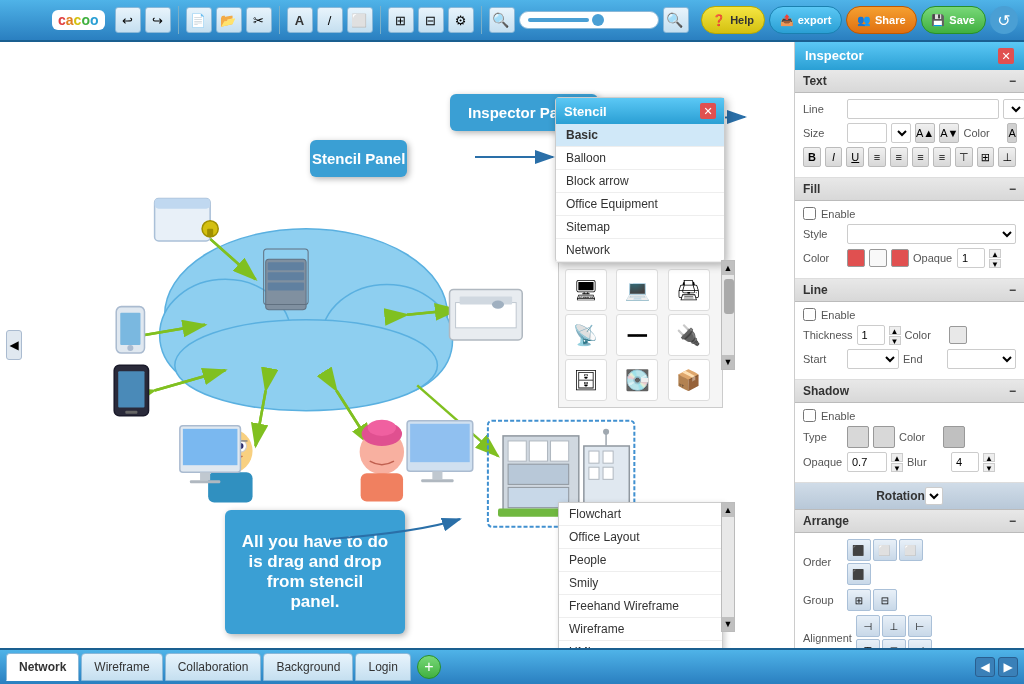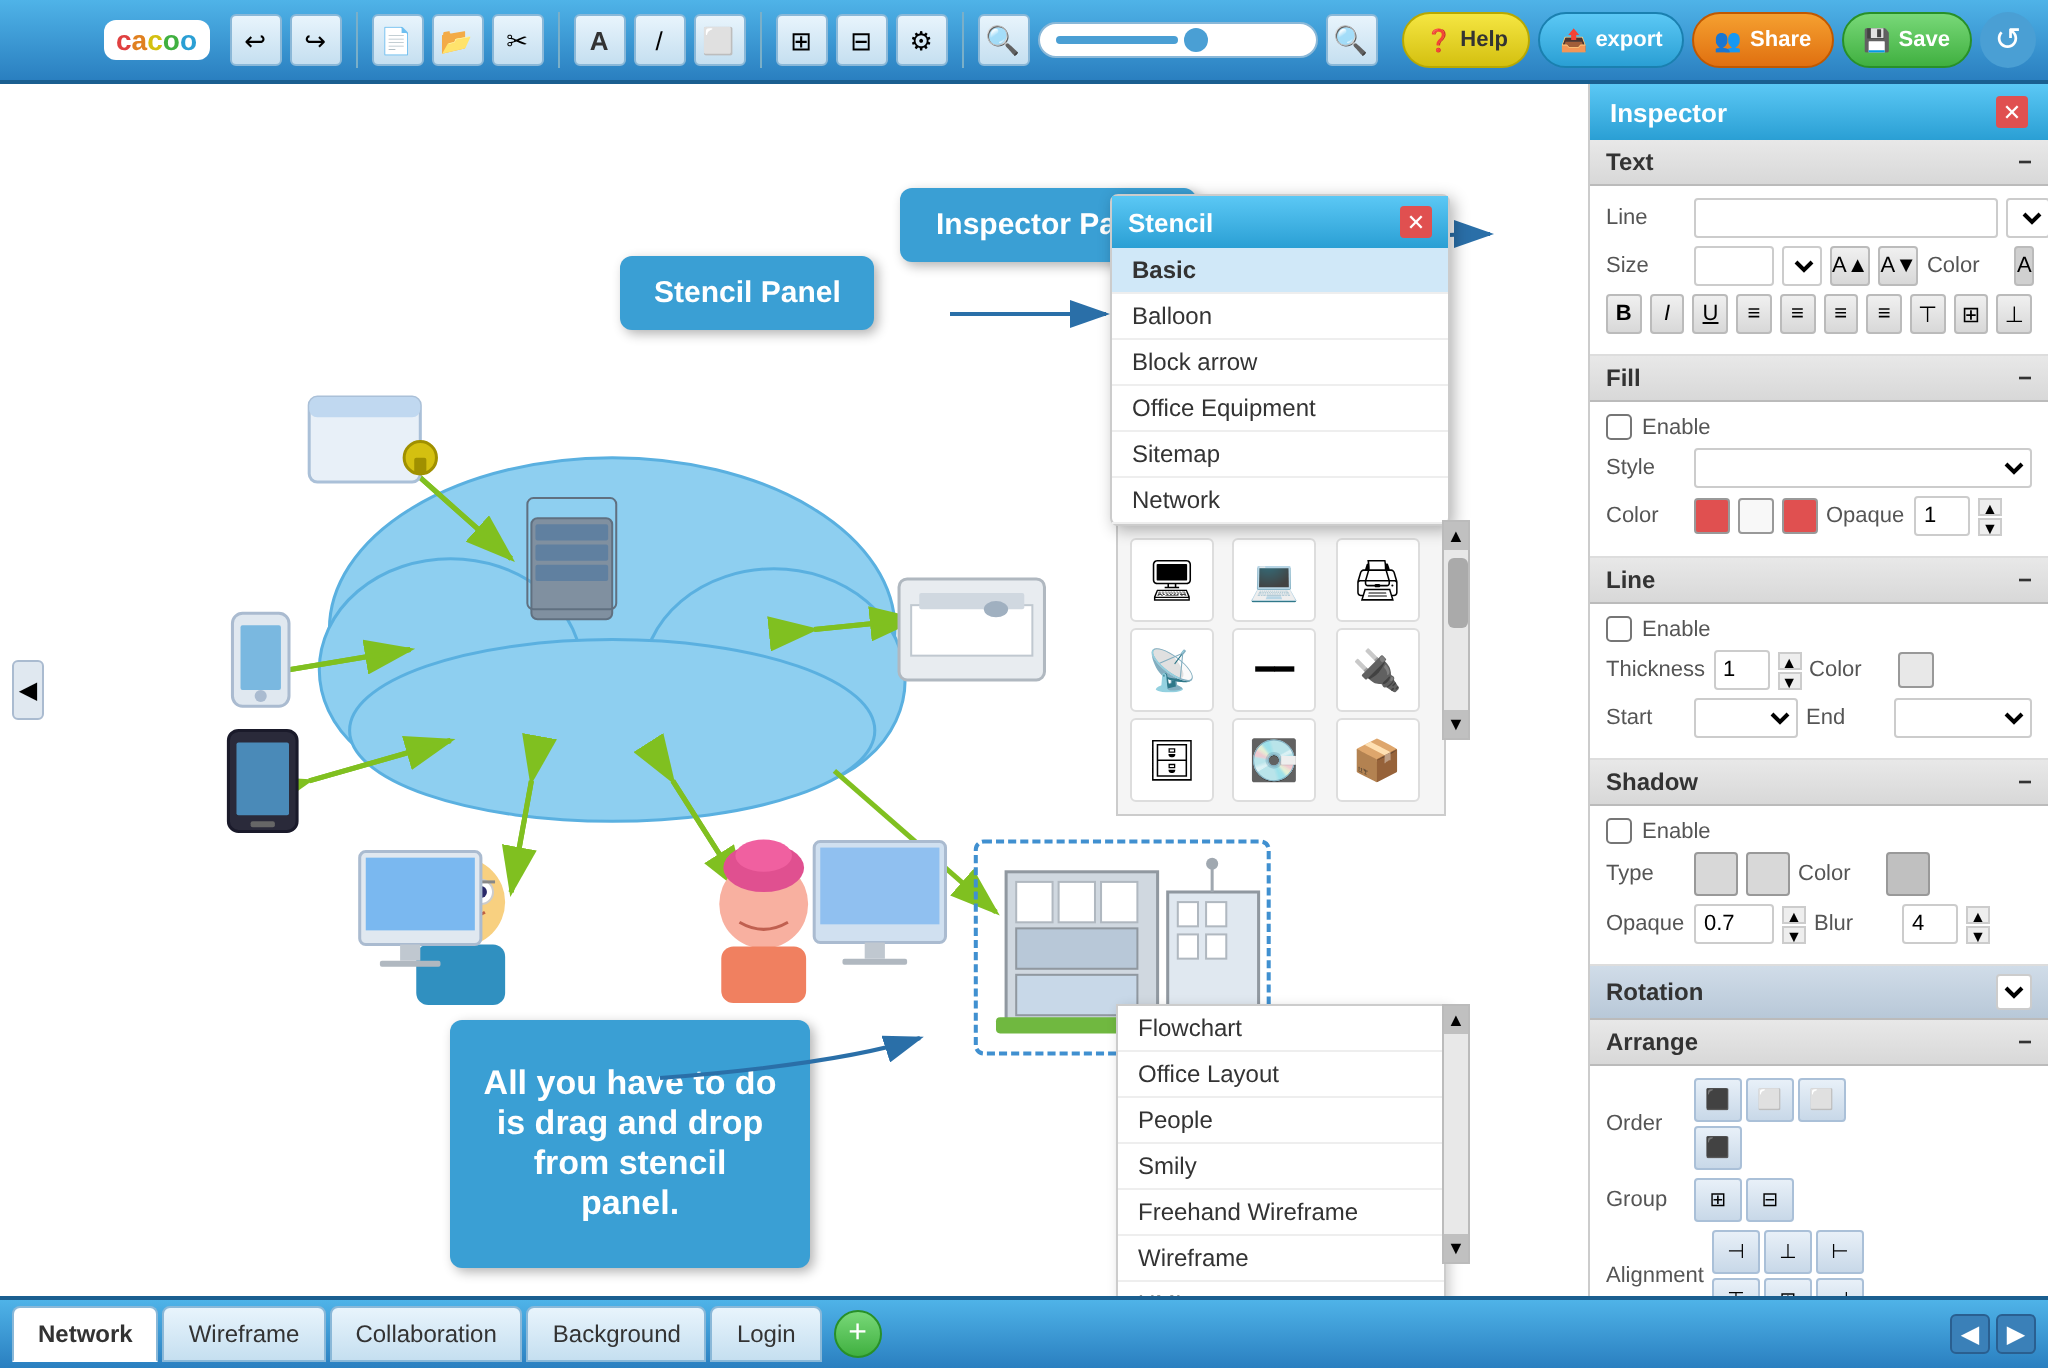--- a/index.html
+++ b/index.html
@@ -226,21 +226,20 @@
       flex-direction: column;
       overflow: hidden;
     }
     #inspector-header {
       background: linear-gradient(to bottom, #5bc8f5, #2a9fd4);
       color: white;
       font-weight: bold;
       padding: 6px 10px;
       display: flex;
       justify-content: space-between;
-      align-items: center;
       font-size: 13px;
     }
     .inspector-close {
       background: #e05050;
       border: none;
       color: white;
       border-radius: 2px;
       width: 16px;
       height: 16px;
       cursor: pointer;
@@ -351,24 +350,24 @@
       border-radius: 6px;
       padding: 8px 12px;
       font-size: 13px;
       font-weight: bold;
       text-align: center;
       box-shadow: 2px 2px 6px rgba(0,0,0,0.3);
     }
 
     
     #stencil-callout {
-      top: 86px;
+      top: 98px;
       left: 310px;
       font-size: 15px;
-      padding: 10px 17px;
+      padding: 10px 2px;
     }
     #inspector-callout {
       top: 52px;
       left: 450px;
       font-size: 15px;
       padding: 10px 18px;
     }
     #drag-callout {
       top: 468px;
       left: 225px;
@@ -816,21 +815,21 @@
           </div>
           <span class="inspector-label">Blur</span>
           <input class="inspector-input" type="text" style="width: 28px;" value="4">
           <div style="display:flex;flex-direction:column;gap:1px;">
             <button style="height:9px;width:12px;font-size:8px;border:1px solid #ccc;cursor:pointer;background:#eee;">▲</button>
             <button style="height:9px;width:12px;font-size:8px;border:1px solid #ccc;cursor:pointer;background:#eee;">▼</button>
           </div>
         </div>
       </div>
 
-      <div class="inspector-section" style="background:linear-gradient(to bottom,#d0dce8,#b8c8d8);">
+      <div class="inspector-section" style="background:linear-gradient(to bottom,#d0dce8,#b8c8d8);justify-content:center;">
         <span>Rotation</span>
         <select class="inspector-select" style="width:18px;height:18px;padding:0;font-size:10px;"></select>
       </div>
 
       <div class="inspector-section">
         <span>Arrange</span>
         <span>−</span>
       </div>
       <div class="inspector-content">
         <div class="inspector-row">

